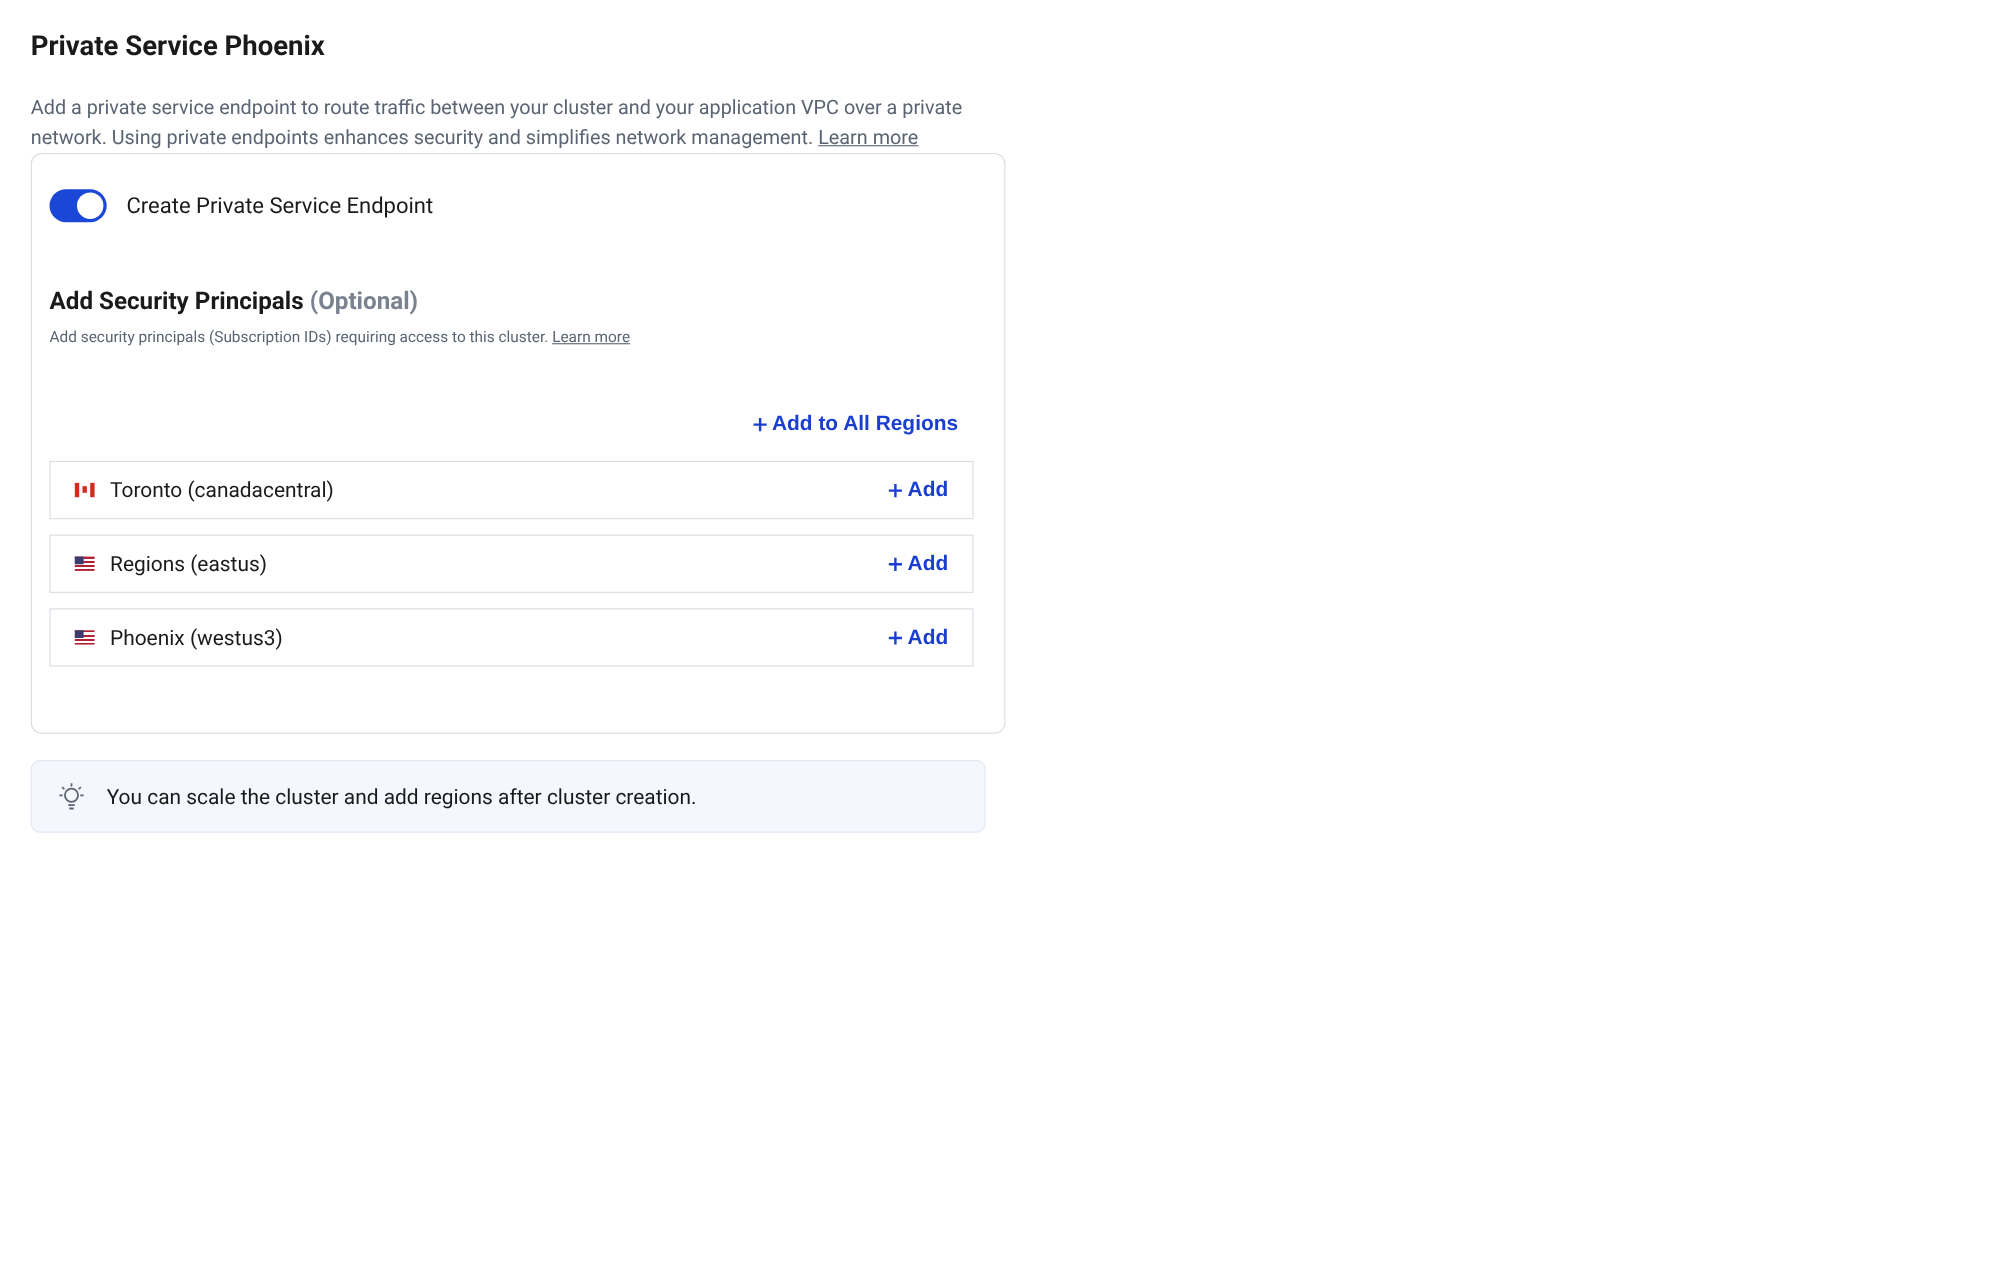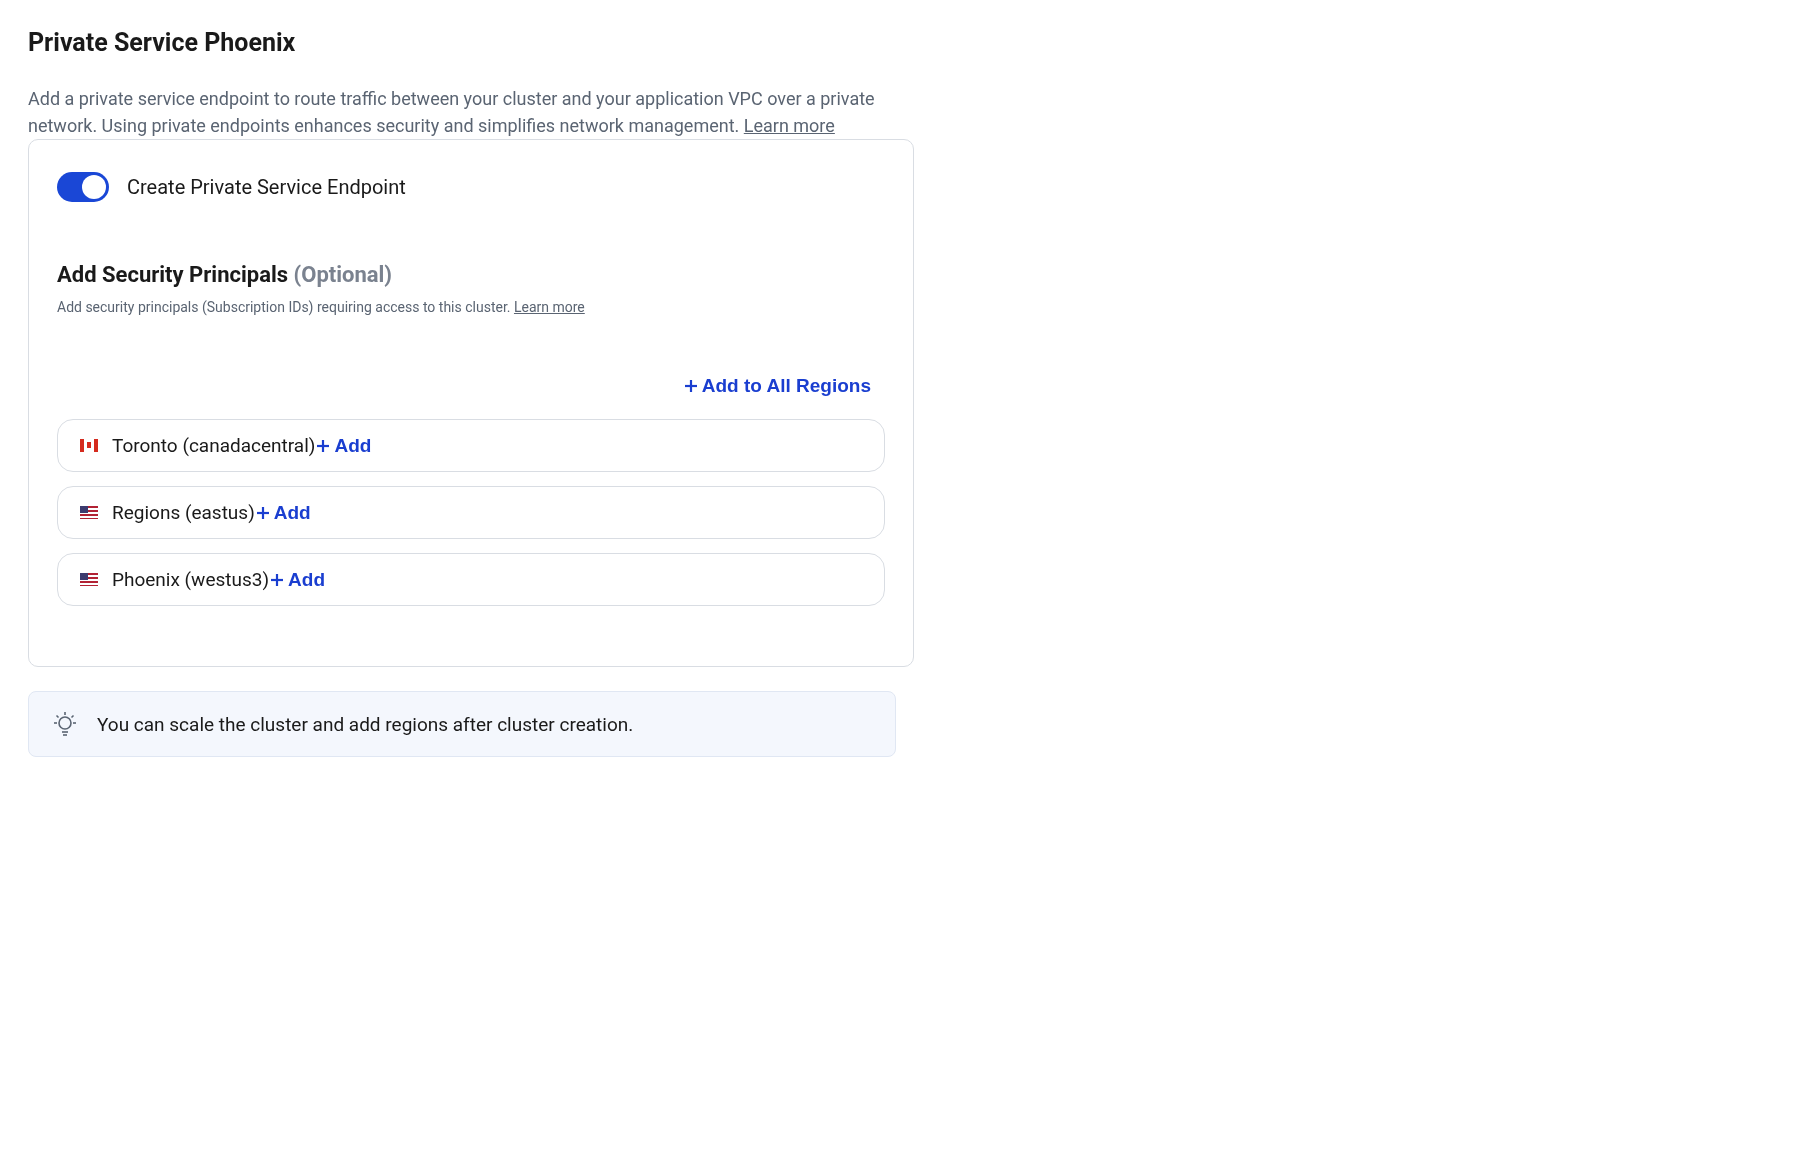--- a/index.html
+++ b/index.html
@@ -23,21 +23,21 @@
     max-width: 900px;
   }
   .learn-more {
     color: #5a6472;
     text-decoration: underline;
     cursor: pointer;
   }
   .card {
     border: 1px solid #d9dde3;
     border-radius: 10px;
-    padding: 32px 28px 60px 28px;
+    padding: 32px 28px 60px 16px;
     width: 886px;
     background: #fff;
   }
   .toggle-row {
     display: flex;
     align-items: center;
     gap: 18px;
     margin-bottom: 60px;
   }
   .toggle {
@@ -102,25 +102,25 @@
     stroke-width: 2.2;
     fill: none;
   }
   .region-list {
     display: flex;
     flex-direction: column;
     gap: 14px;
   }
   .region-row {
     border: 1px solid #d9dde3;
-    border-radius: 16px;
+    border-radius: 0;
     padding: 14px 22px;
     display: flex;
     align-items: center;
-    justify-content: flex-start;
+    justify-content: space-between;
   }
   .region-left {
     display: flex;
     align-items: center;
     gap: 14px;
   }
   .flag {
     width: 18px;
     height: 13px;
     display: inline-block;

